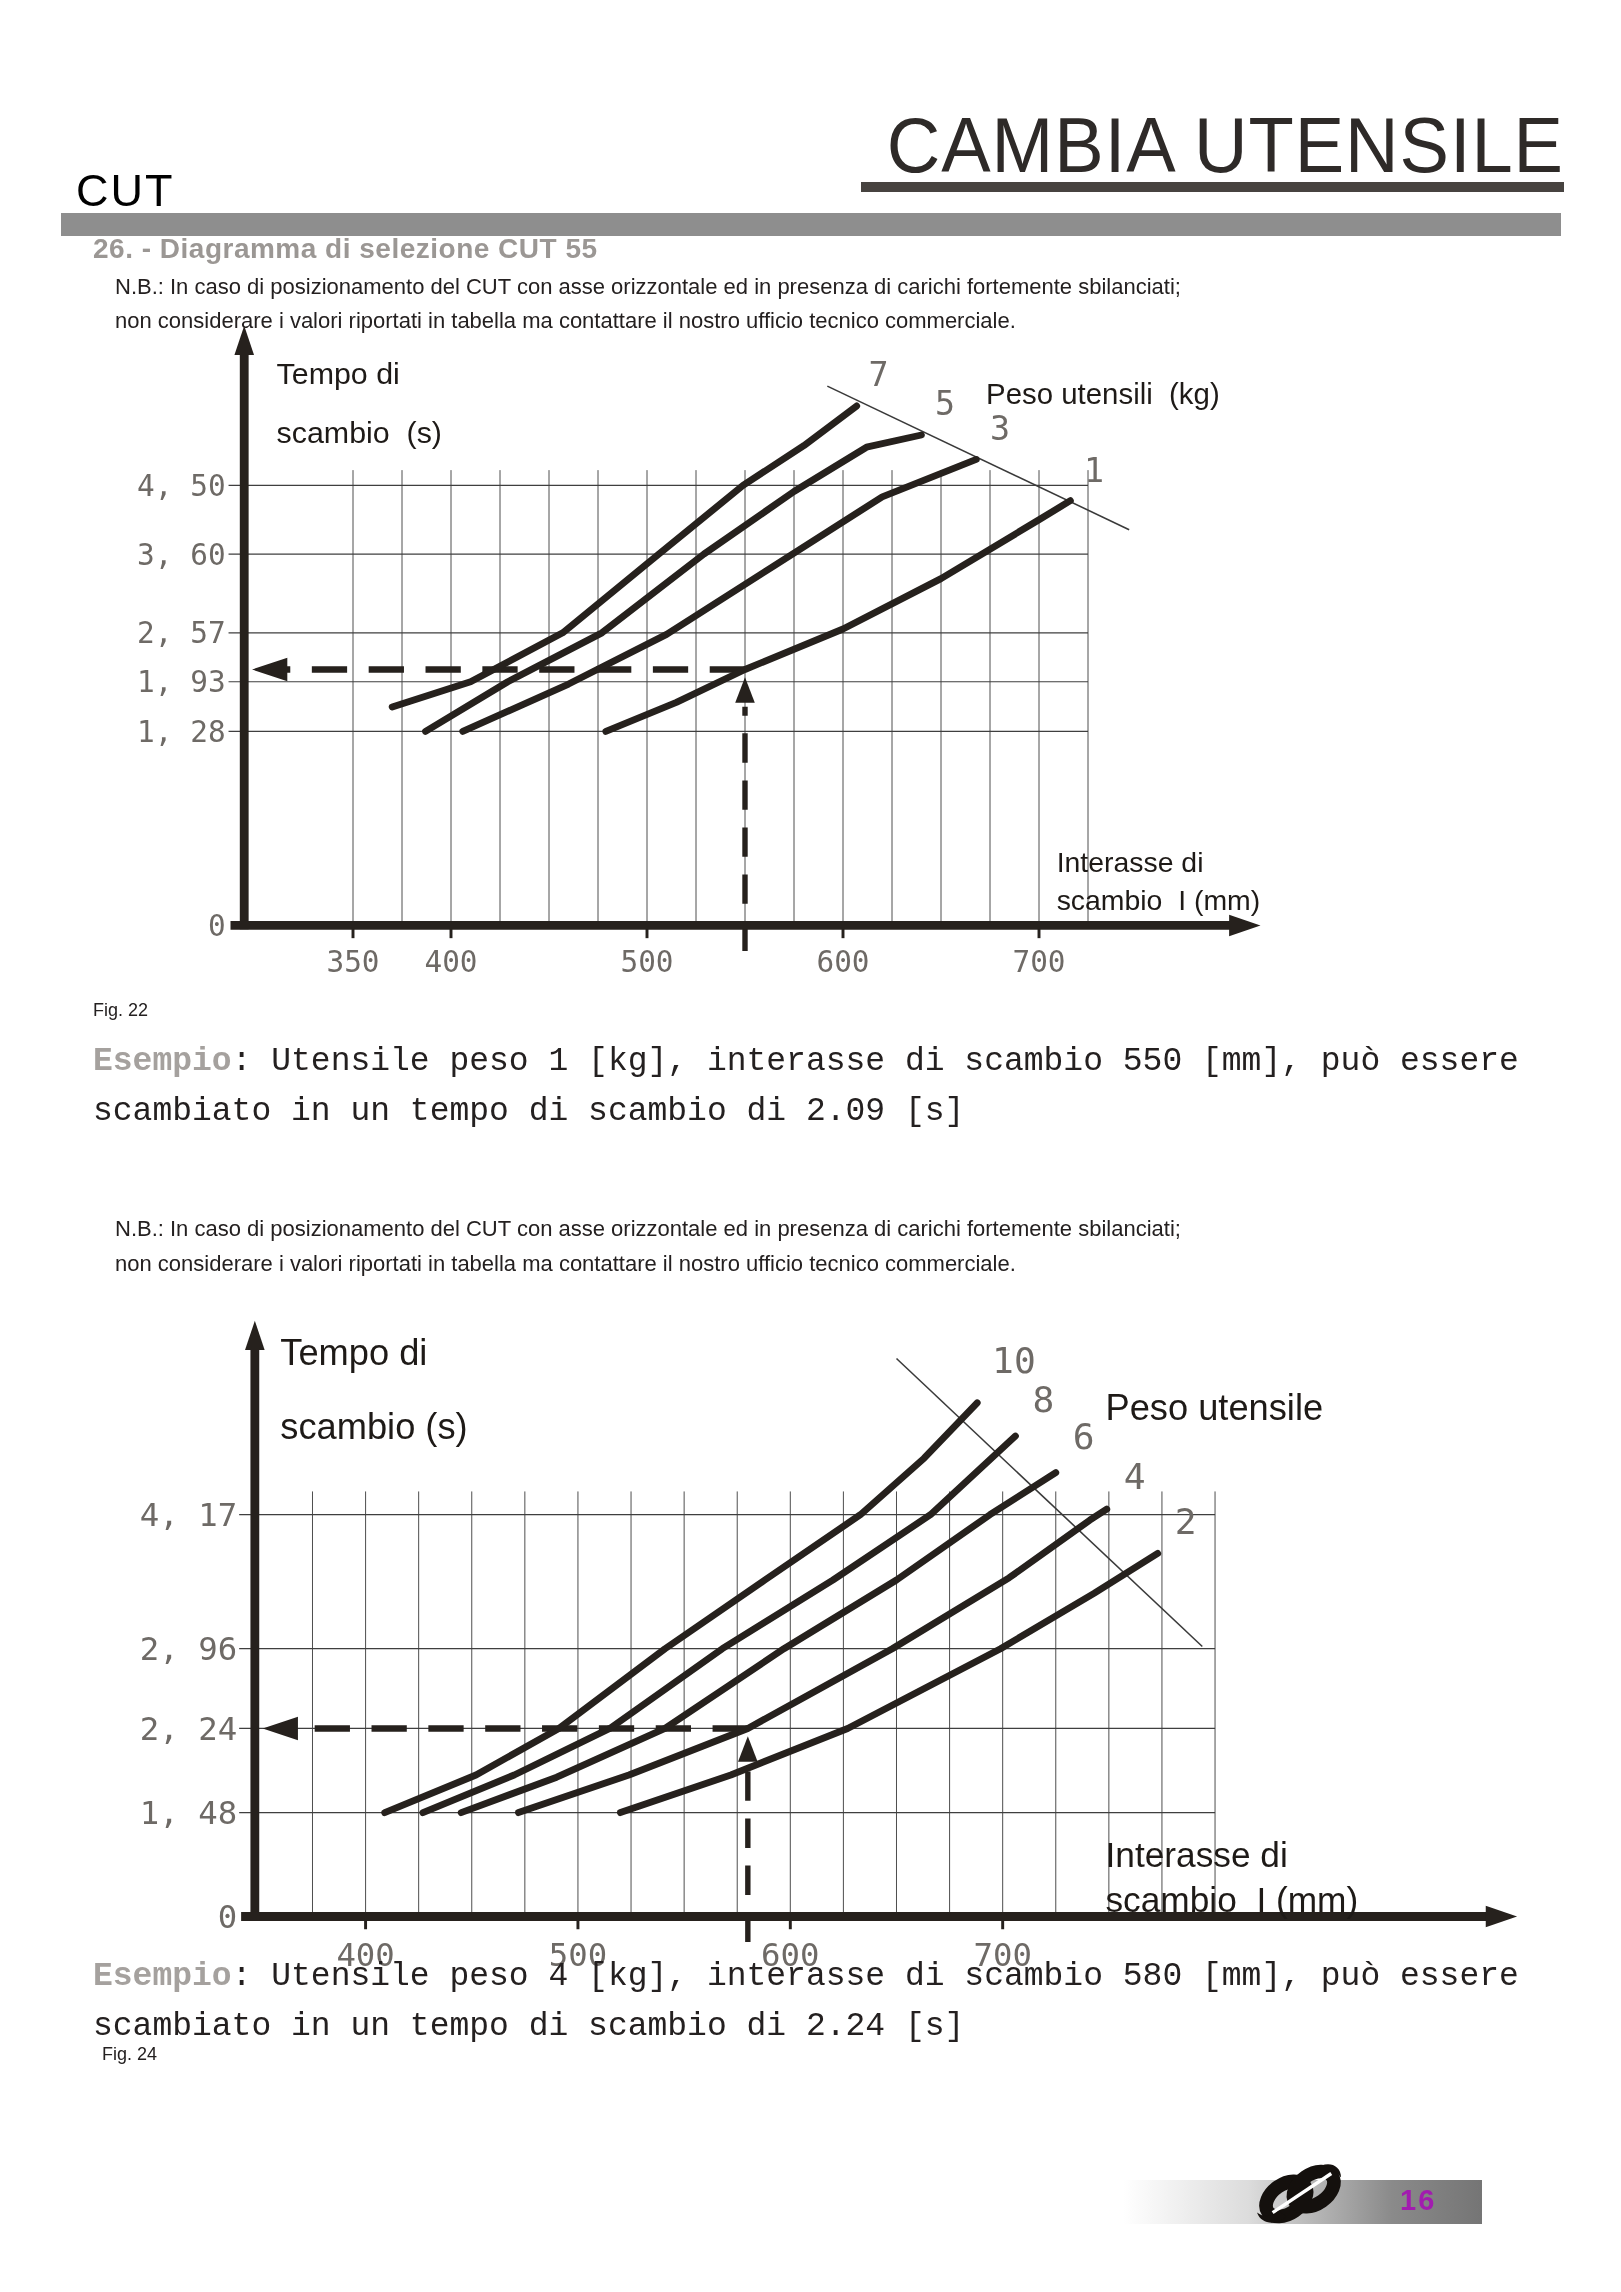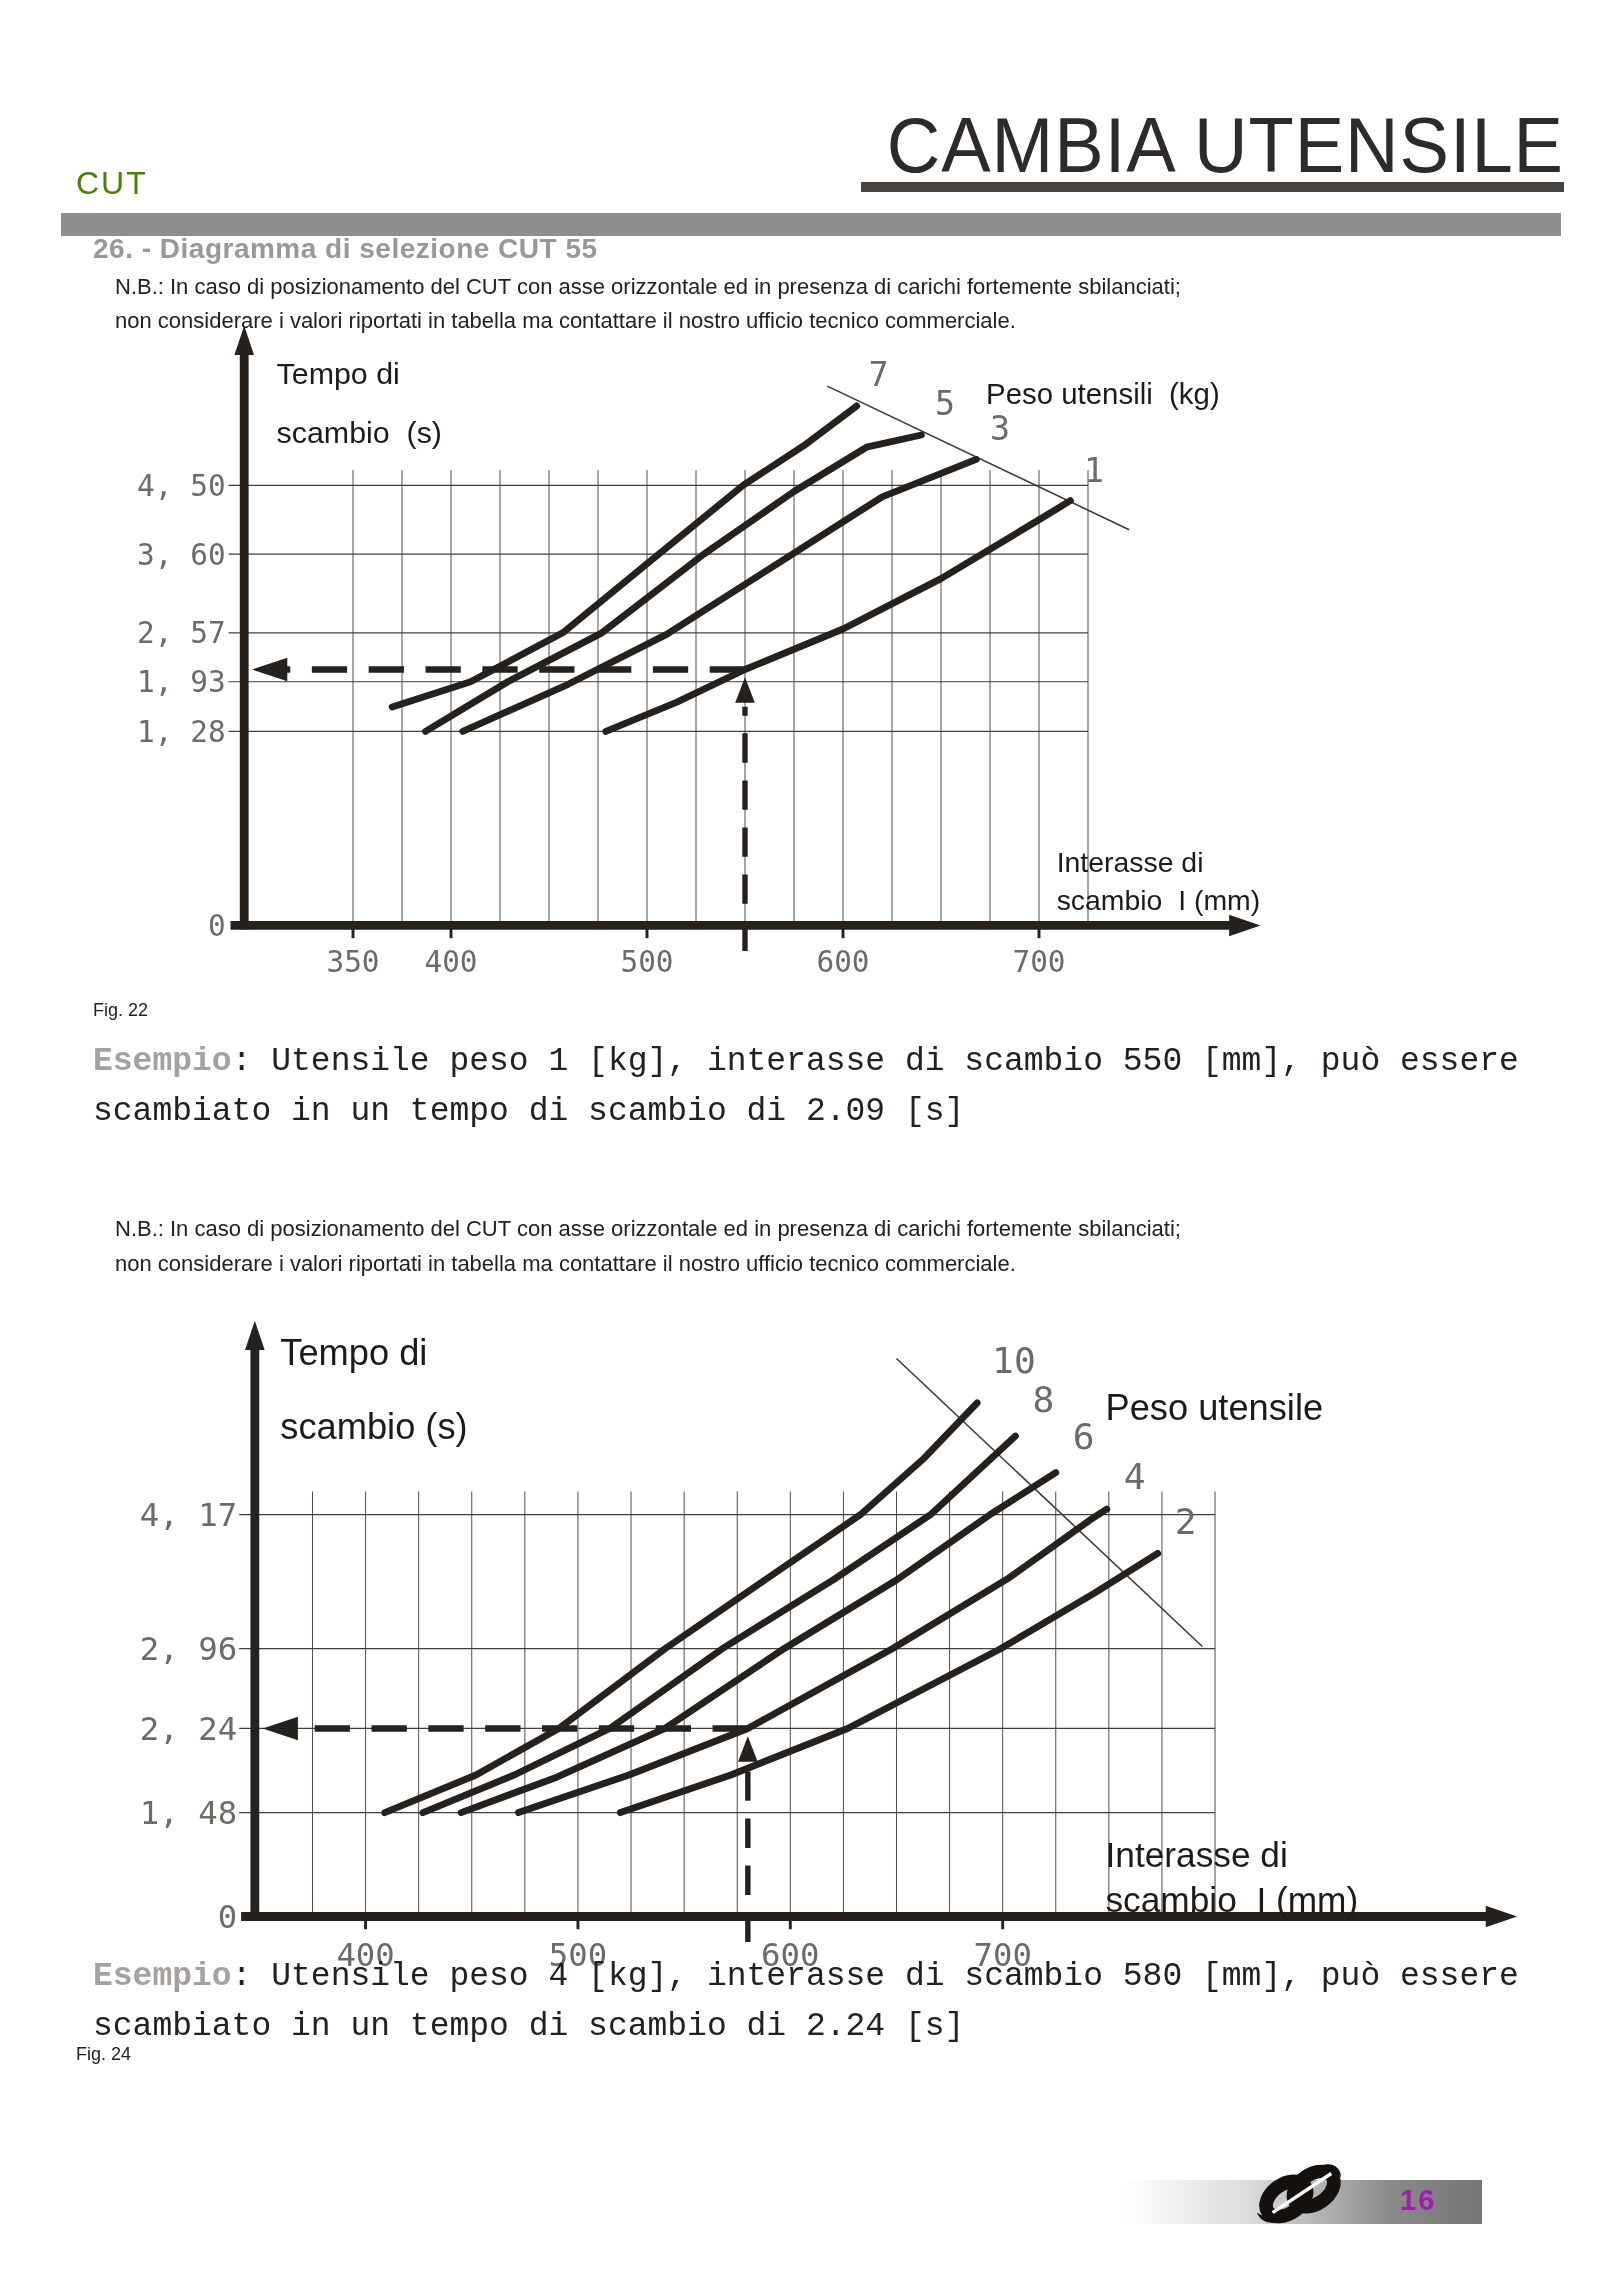--- a/index.html
+++ b/index.html
@@ -1,19 +1,19 @@
 <!DOCTYPE html>
 <html><head>
 <meta charset="utf-8">
 <style>
   html,body{margin:0;padding:0;background:#ffffff;}
   .page{position:relative;width:1621px;height:2293px;background:#ffffff;overflow:hidden;
         font-family:"Liberation Sans",sans-serif;color:#242020;}
   .abs{position:absolute;}
-  .h-product{left:76px;top:165px;font-size:32px;letter-spacing:2px;color:#4d7c0f;font-weight:400;}
+  .h-product{left:76px;top:165px;font-size:45px;letter-spacing:2px;color:#000000;font-weight:400;}
   .h-title{left:59px;top:100px;width:1505px;text-align:right;font-size:78px;font-weight:400;
            letter-spacing:1px;color:#2e2a28;transform:scaleX(0.95);transform-origin:right center;white-space:nowrap;}
   .rule-dark{left:861px;top:182px;width:703px;height:9.8px;}
   .rule-gray{left:61px;top:213px;width:1500px;height:22.5px;}
   .sec-heading{font-size:28px;font-weight:bold;color:#9b9794;letter-spacing:0.5px;white-space:nowrap;}
   .nb{font-size:22px;color:#242020;white-space:nowrap;}
   .fig{font-size:18px;color:#242020;}
   .esempio{width:1456px;font-size:33px;line-height:1.5;color:#242020;margin:0;font-family:Liberation Mono, monospace;}
   .es-label{color:#a5a19e;font-weight:bold;}
   .chart-svg{position:absolute;left:0;overflow:visible;}
@@ -160,21 +160,21 @@
       <text x="1146.619" y="1519.007434944238" fill="#6e6a66" font-size="37" class="t-mono">4</text>
       <polyline points="633.04,1849 745.7239999999999,1810.5762081784387 864.9089999999999,1763.1115241635687 1020.933,1681.7434944237918 1116.281,1625.2379182156133 1181.291,1584.5539033457248" fill="none" stroke="#26211d" stroke-width="7" stroke-linecap="round" stroke-linejoin="round"></polyline>
       <text x="1198.627" y="1564.2118959107806" fill="#6e6a66" font-size="37" class="t-mono">2</text>
       <text x="286" y="1392" fill="#1e1a17" font-size="37" class="t-sans" style="white-space:pre" xml:space="preserve">Tempo di</text>
       <text x="286" y="1468" fill="#1e1a17" font-size="37" class="t-sans" style="white-space:pre" xml:space="preserve">scambio (s)</text>
       <text x="1128" y="1904" fill="#1e1a17" font-size="36" class="t-sans" style="white-space:pre" xml:space="preserve">Interasse di</text>
       <text x="1128" y="1950" fill="#1e1a17" font-size="36" class="t-sans" style="white-space:pre" xml:space="preserve">scambio  I (mm)</text>
       <text x="1128" y="1448" fill="#1e1a17" font-size="37" class="t-sans" style="white-space:pre" xml:space="preserve">Peso utensile</text>
     </svg>
 
-  <div class="abs fig" style="left:76px;top:2044px;">Fig. 24</div>
+  <div class="abs fig" style="left:102px;top:2044px;">Fig. 24</div>
   <p class="abs esempio" style="left:93px;top:1952px;"><span class="es-label">Esempio</span><span>: Utensile peso 4 [kg], interasse di scambio 580 [mm], può essere scambiato in un tempo di scambio di 2.24 [s]</span></p>
 
   <div class="abs footer-bar"></div>
   <svg class="abs" style="left:1243px;top:2152px;" width="114" height="86" viewBox="0 0 116 88">
     <g fill="none" stroke="#14100d" stroke-width="14" stroke-linecap="round">
       <ellipse cx="44" cy="48" rx="23" ry="15" transform="rotate(-35 44 48)"></ellipse>
       <ellipse cx="72" cy="38" rx="23" ry="15" transform="rotate(-35 72 38)"></ellipse>
     </g>
     <path d="M30,62 L90,22" stroke="#ffffff" stroke-width="3.5" fill="none"></path>
     <path d="M14,62 C22,68 30,66 36,60 L44,66 C34,76 18,74 14,62 Z" fill="#14100d"></path>

